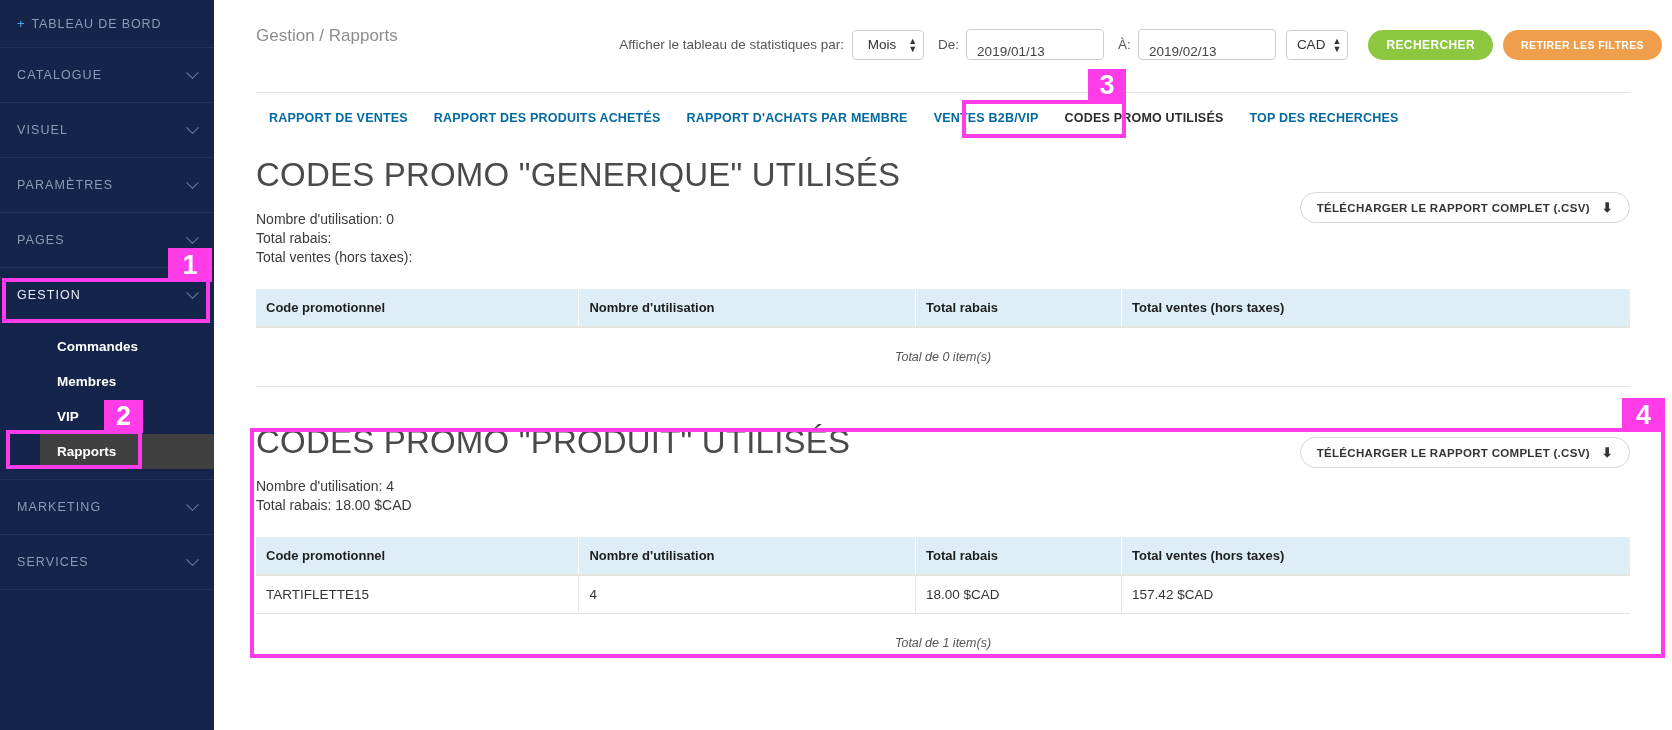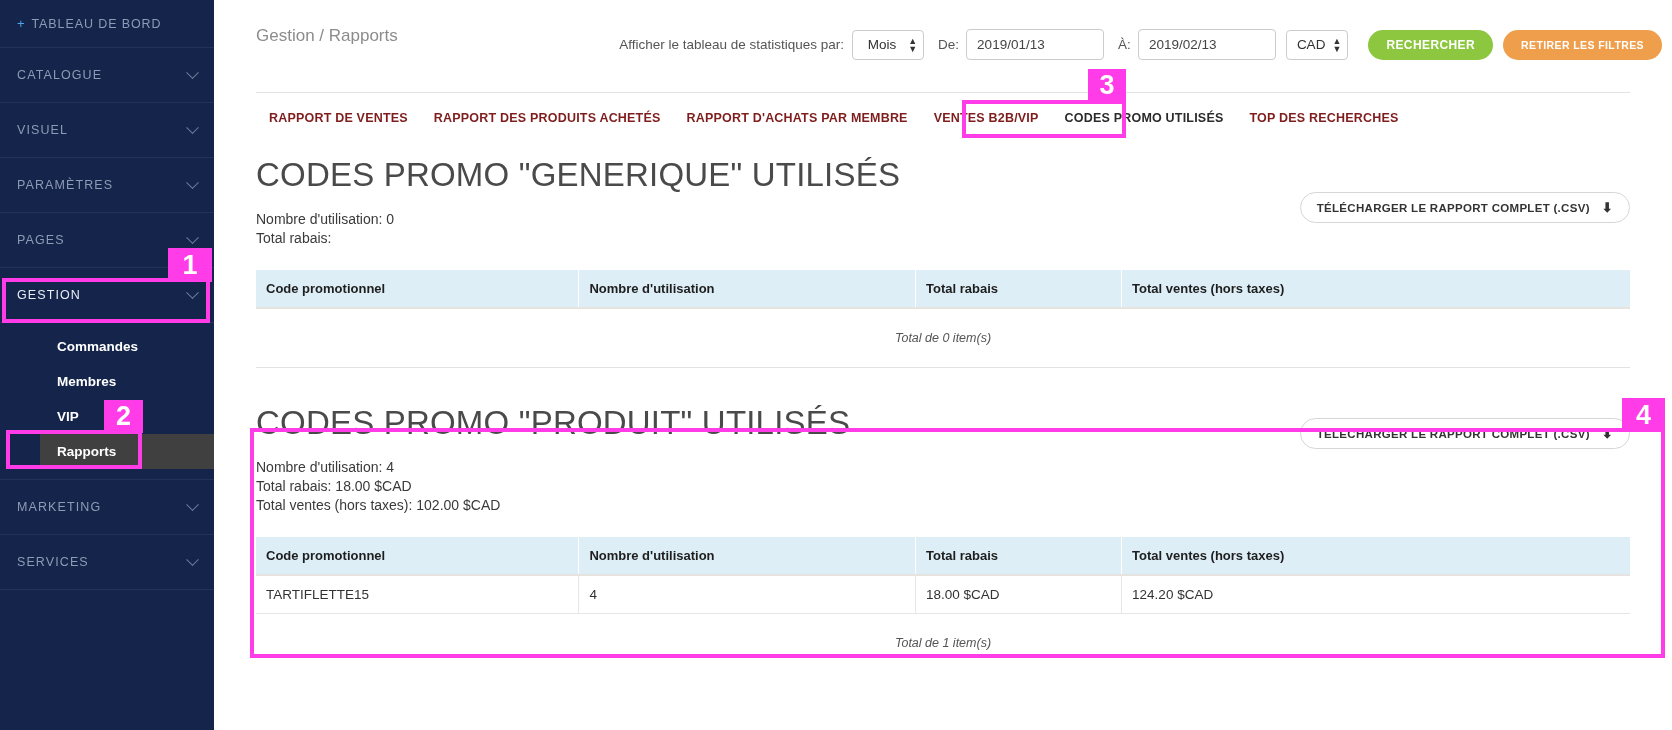--- a/index.html
+++ b/index.html
@@ -109,21 +109,21 @@
     transform: translateY(-50%);
     font-size: 9px; line-height: 8px; color: #333;
     display: flex; flex-direction: column; align-items: center;
   }
   .txt-box {
     height: 31px;
     border: 1px solid #cccccc;
     border-radius: 4px;
     background: #fff;
     display: flex;
-    align-items: center;
+    align-items: flex-end;
     padding: 0 10px;
     font-size: 13.5px;
     color: #444;
     cursor: text;
   }
   .mini-label { color: #555; font-size: 13.5px; margin: 0 7px 0 14px; }
   .pill {
     height: 30px;
     border-radius: 16px;
     display: flex; align-items: center;
@@ -158,21 +158,21 @@
   #tabs {
     display: flex;
     align-items: center;
     gap: 0;
     height: 42px;
     padding-top: 8px;
   }
   .tab {
     font-size: 12.5px;
     font-weight: bold;
-    color: #7f1d1d;
+    color: #0369a1;
     letter-spacing: .2px;
     padding: 6px 13px;
     cursor: pointer;
     white-space: nowrap;
   }
   .tab.active { color: #2b2b2b; }
 
   .sect-title {
     font-size: 33px;
     font-weight: normal;
@@ -368,20 +368,21 @@
       <div class="tab active">CODES PROMO UTILISÉS</div>
       <div class="tab">TOP DES RECHERCHES</div>
     </div>
   </div>
 
   <div style="position:relative;">
     <div class="sect-title">CODES PROMO "GENERIQUE" UTILISÉS</div>
     <div class="sect-stats">
       <div>Nombre d'utilisation: 0</div>
       <div>Total rabais:</div>
+      <div>Total ventes (hors taxes):</div>
     </div>
     <div class="dl-btn" style="right:0; top:36px;">
       <span>TÉLÉCHARGER LE RAPPORT COMPLET (.CSV)</span>
       <span class="dl-ico">⬇</span>
     </div>
 
     <table class="rep">
       <colgroup>
           <col style="width:23.5%">
           <col style="width:24.5%">
@@ -400,21 +401,20 @@
     </table>
     <div class="total-line">Total de 0 item(s)</div>
     <div class="hr"></div>
   </div>
 
   <div style="position:relative; padding-top:14px;">
     <div class="sect-title">CODES PROMO "PRODUIT" UTILISÉS</div>
     <div class="sect-stats">
       <div>Nombre d'utilisation: 4</div>
       <div>Total rabais: 18.00 $CAD</div>
-      <div>Total ventes (hors taxes): 102.00 $CAD</div>
     </div>
     <div class="dl-btn" style="right:0; top:50px;">
       <span>TÉLÉCHARGER LE RAPPORT COMPLET (.CSV)</span>
       <span class="dl-ico">⬇</span>
     </div>
 
     <table class="rep">
       <colgroup>
           <col style="width:23.5%">
           <col style="width:24.5%">
@@ -427,21 +427,21 @@
           <th>Nombre d'utilisation</th>
           <th>Total rabais</th>
           <th>Total ventes (hors taxes)</th>
         </tr>
       </thead>
       <tbody>
         <tr>
           <td>TARTIFLETTE15</td>
           <td>4</td>
           <td>18.00 $CAD</td>
-          <td>124.20 $CAD</td>
+          <td>157.42 $CAD</td>
         </tr>
       </tbody>
     </table>
     <div class="total-line">Total de 1 item(s)</div>
   </div>
 </div>
 
 <div class="anno-box" style="left:2px;  top:278px; width:208px; height:45px;"></div>
 <div class="anno-num" style="left:168px; top:248px; width:44px; height:34px;">1</div>
 

